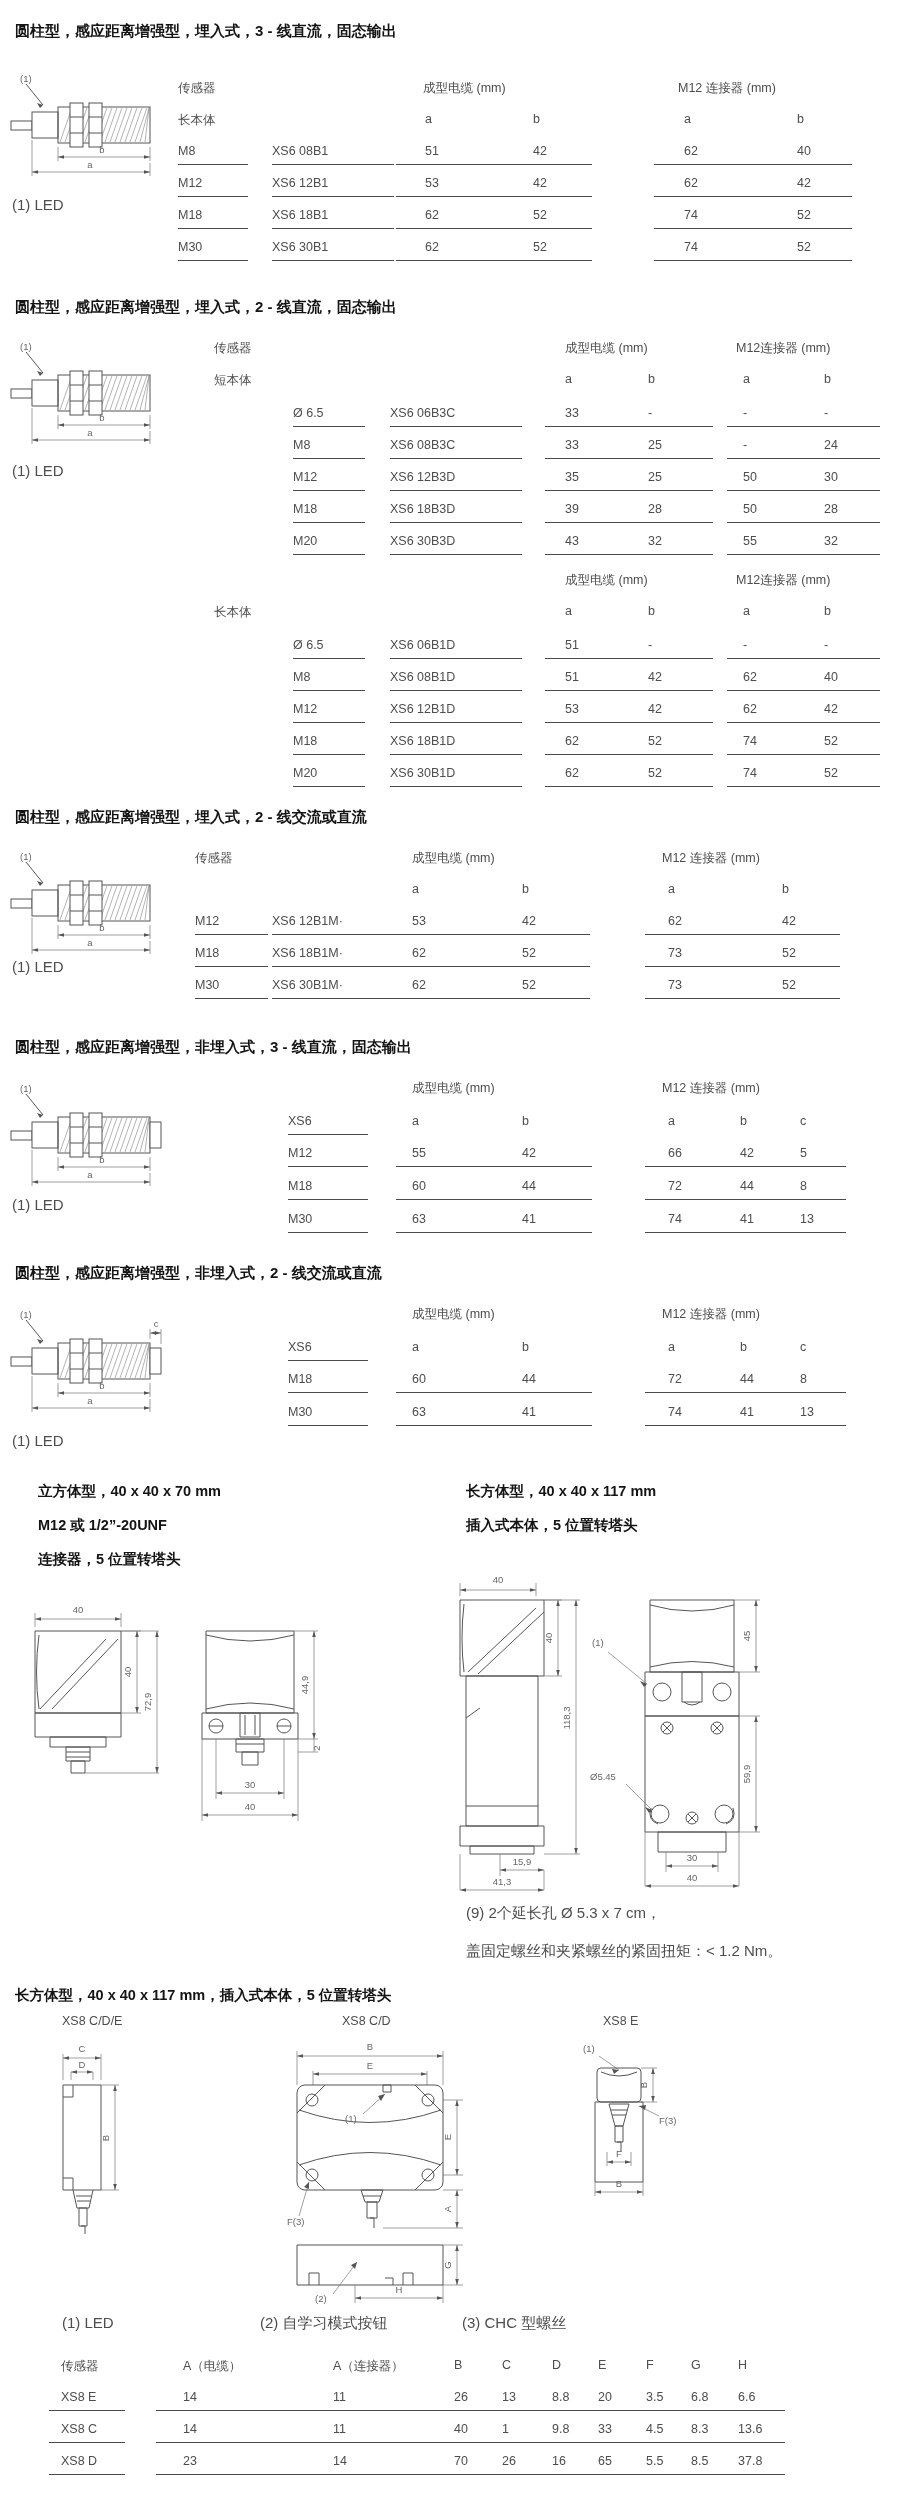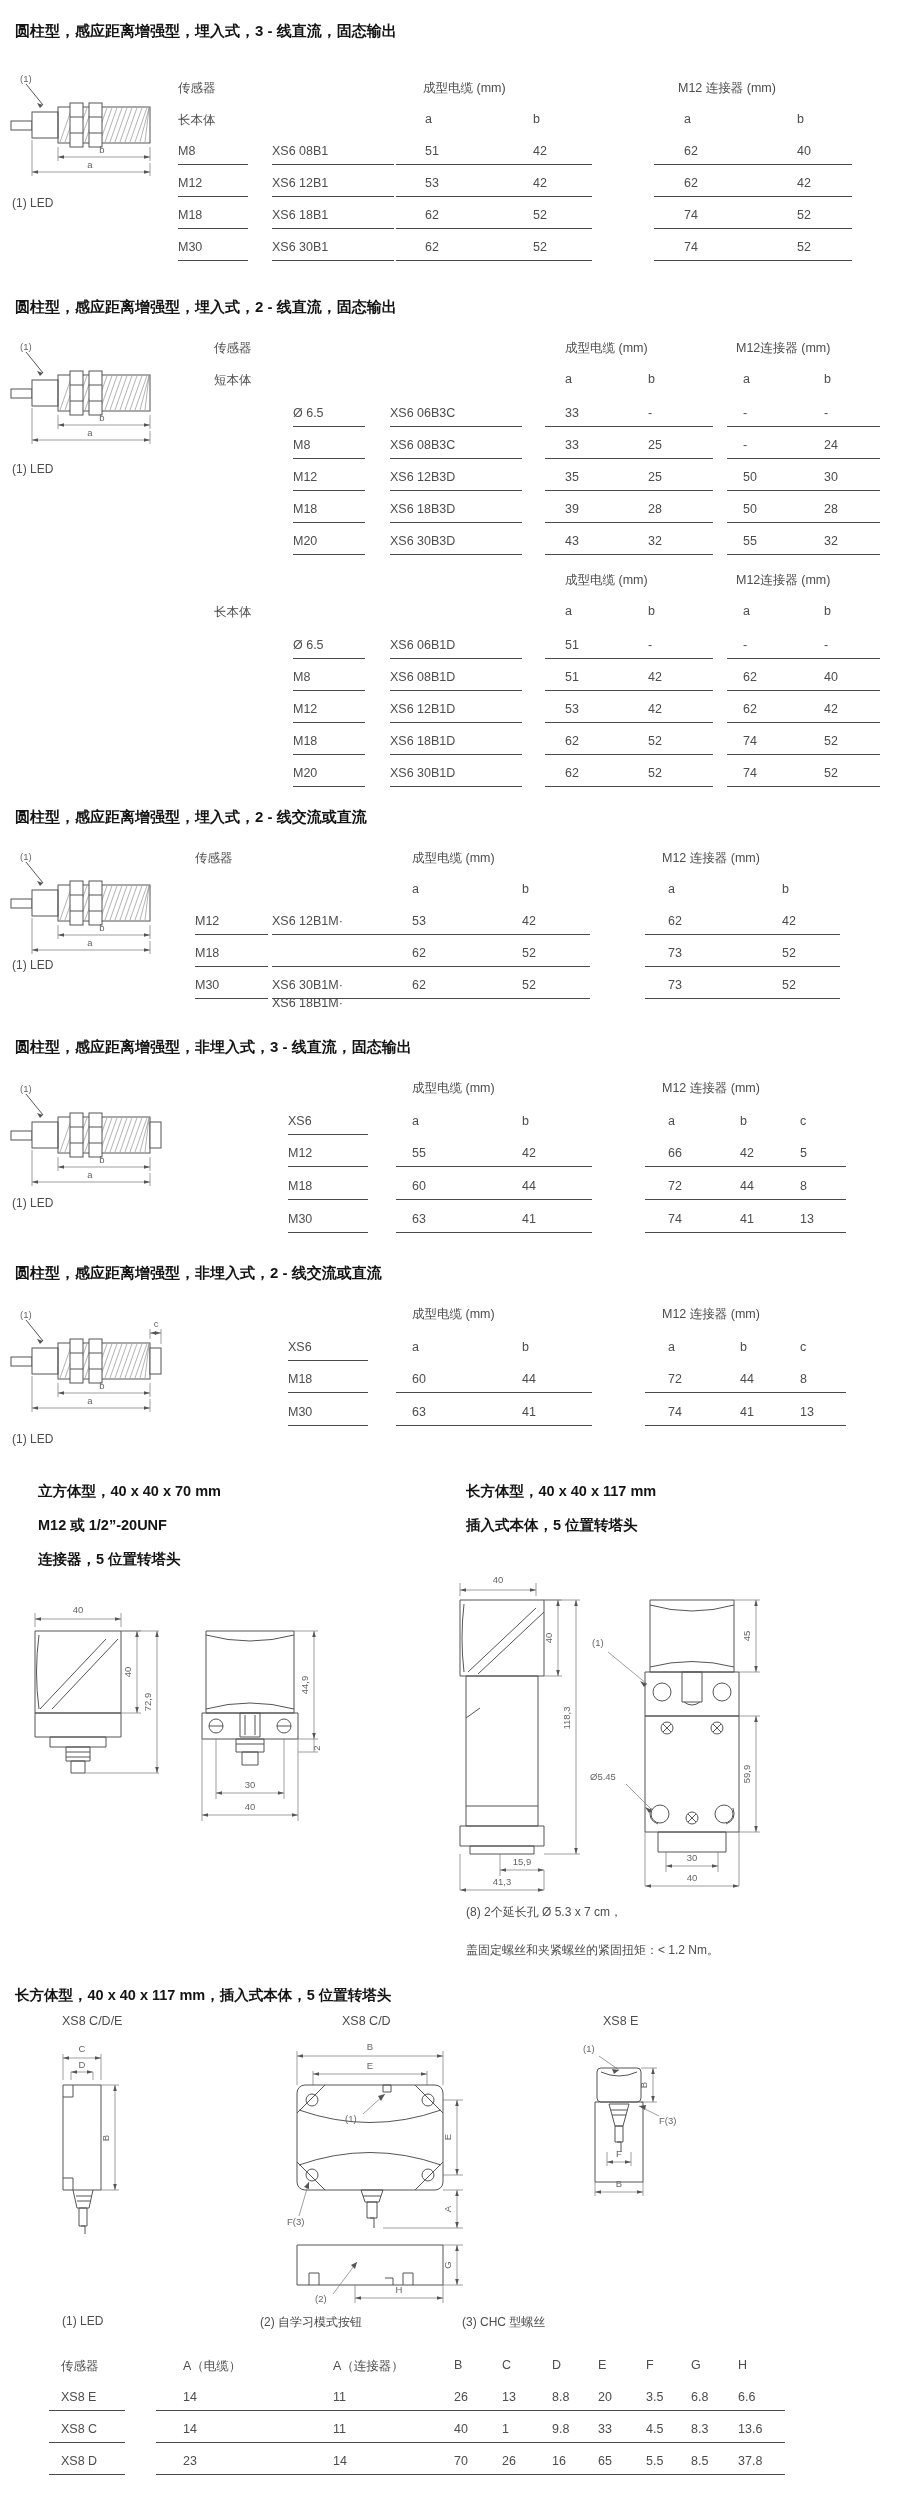--- a/index.html
+++ b/index.html
@@ -1,21 +1,21 @@
 <!DOCTYPE html>
 <html><head>
 <meta charset="utf-8">
 <style>
   html,body{margin:0;padding:0;background:#fff}
   .page{position:relative;width:900px;height:2517px;background:#fff;
         font-family:"Liberation Sans", sans-serif;overflow:hidden}
   .ttl{position:absolute;font-size:15px;font-weight:bold;color:#141414;white-space:nowrap}
   .ttl2{font-size:14.5px}
   .t{position:absolute;font-size:12.5px;color:#4d4d4d;white-space:nowrap}
-  .sm{font-size:12px}
+  .sm{font-size:15px}
   .rule{position:absolute;height:1px;background:#4a4a4a}
   .drw{position:absolute}
   svg{overflow:visible;display:block}
   .ln{stroke:#555;fill:none;stroke-width:1}
   .thin{stroke:#777;stroke-width:0.7}
   svg text{fill:#666;font-size:9.5px;stroke:none;font-family:"Liberation Sans",sans-serif}
   svg text.mid{text-anchor:middle}
 </style>
 </head>
 <body>
@@ -365,21 +365,21 @@
   <span class="t" style="left:412px;top:914px">53</span>
   <span class="t" style="left:522px;top:914px">42</span>
   <span class="t" style="left:668px;top:914px">62</span>
   <span class="t" style="left:782px;top:914px">42</span>
   <div class="rule" style="left:195px;top:934px;width:73px"></div>
   <div class="rule" style="left:272px;top:934px;width:130px"></div>
   <div class="rule" style="left:400px;top:934px;width:190px"></div>
   <div class="rule" style="left:645px;top:934px;width:195px"></div>
 
   <span class="t" style="left:195px;top:946px">M18</span>
-  <span class="t" style="left:272px;top:996px">XS6 18B1M·</span>
+  <span class="t" style="left:272px;top:946px">XS6 18B1M·</span>
   <span class="t" style="left:412px;top:946px">62</span>
   <span class="t" style="left:522px;top:946px">52</span>
   <span class="t" style="left:668px;top:946px">73</span>
   <span class="t" style="left:782px;top:946px">52</span>
   <div class="rule" style="left:195px;top:966px;width:73px"></div>
   <div class="rule" style="left:272px;top:966px;width:130px"></div>
   <div class="rule" style="left:400px;top:966px;width:190px"></div>
   <div class="rule" style="left:645px;top:966px;width:195px"></div>
 
   <span class="t" style="left:195px;top:978px">M30</span>
@@ -722,21 +722,21 @@
           <polygon points="316,148 317.8,154 314.2,154" fill="#555" stroke="none"></polygon>
           <polygon points="316,264 314.2,258 317.8,258" fill="#555" stroke="none"></polygon>
           <polygon points="226,298 232,296.2 232,299.8" fill="#555" stroke="none"></polygon>
           <polygon points="278,298 272,299.8 272,296.2" fill="#555" stroke="none"></polygon>
           <polygon points="205,318 211,316.2 211,319.8" fill="#555" stroke="none"></polygon>
           <polygon points="299,318 293,319.8 293,316.2" fill="#555" stroke="none"></polygon>
         </g>
     </svg>
   </div>
 
-  <div class="t sm" style="left:466px;top:1904px">(8) 2个延长孔 Ø 5.3 x 7 cm，</div>
+  <div class="t sm" style="left:466px;top:1904px">(9) 2个延长孔 Ø 5.3 x 7 cm，</div>
   <div class="t sm" style="left:466px;top:1942px">盖固定螺丝和夹紧螺丝的紧固扭矩：&lt; 1.2 Nm。</div>
 
   <div class="ttl ttl2" style="left:15px;top:1986px">长方体型，40 x 40 x 117 mm，插入式本体，5 位置转塔头</div>
   <span class="t" style="left:62px;top:2014px">XS8 C/D/E</span>
   <span class="t" style="left:342px;top:2014px">XS8 C/D</span>
   <span class="t" style="left:603px;top:2014px">XS8 E</span>
 
   <div class="drw" style="left:35px;top:2040px">
     <svg width="120" height="215" viewBox="0 0 120 215">
       <g class="thin">

